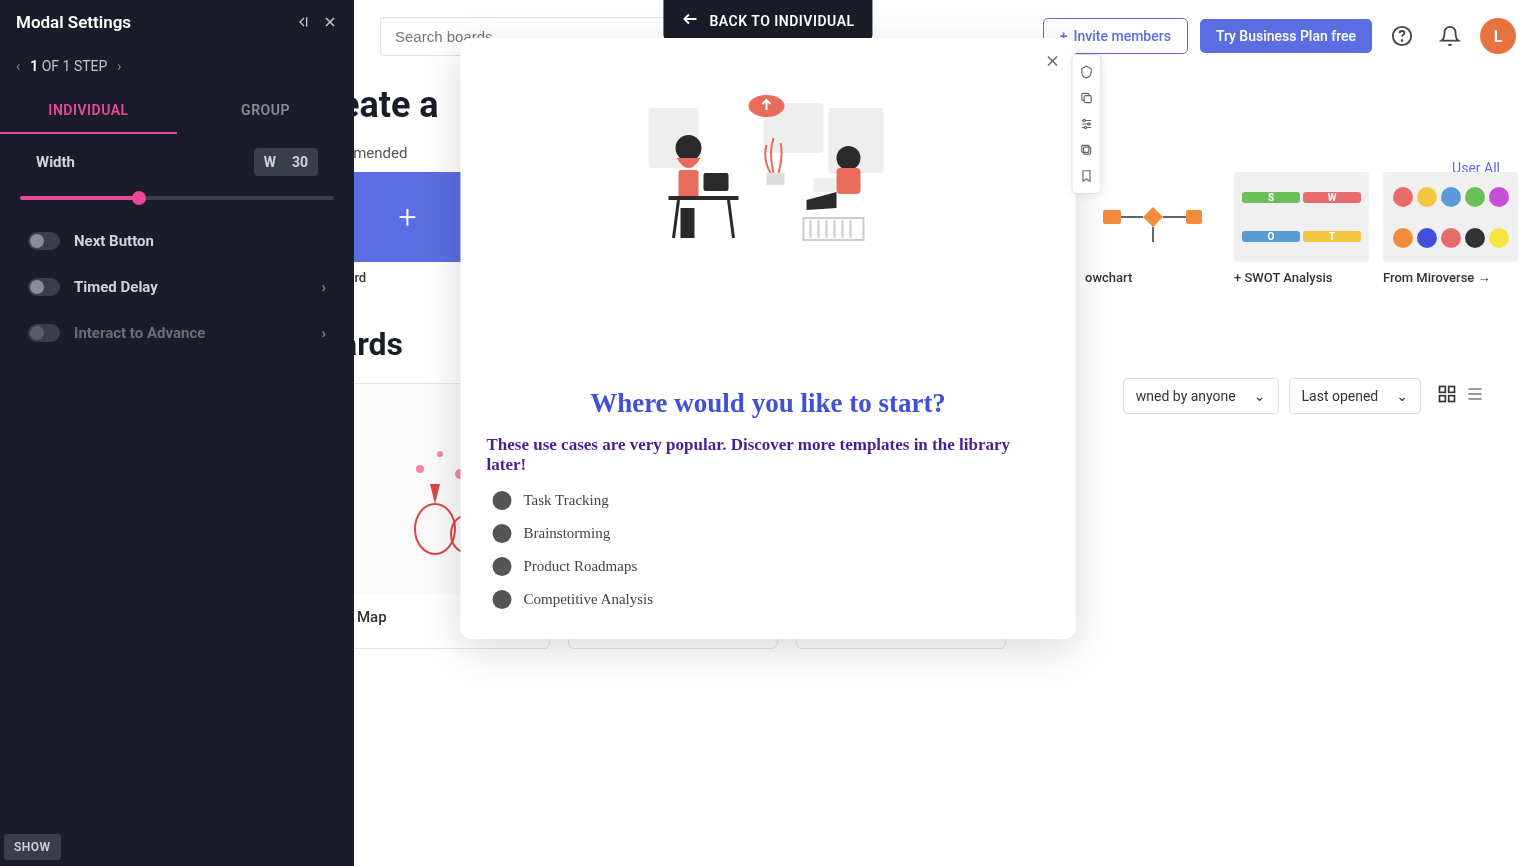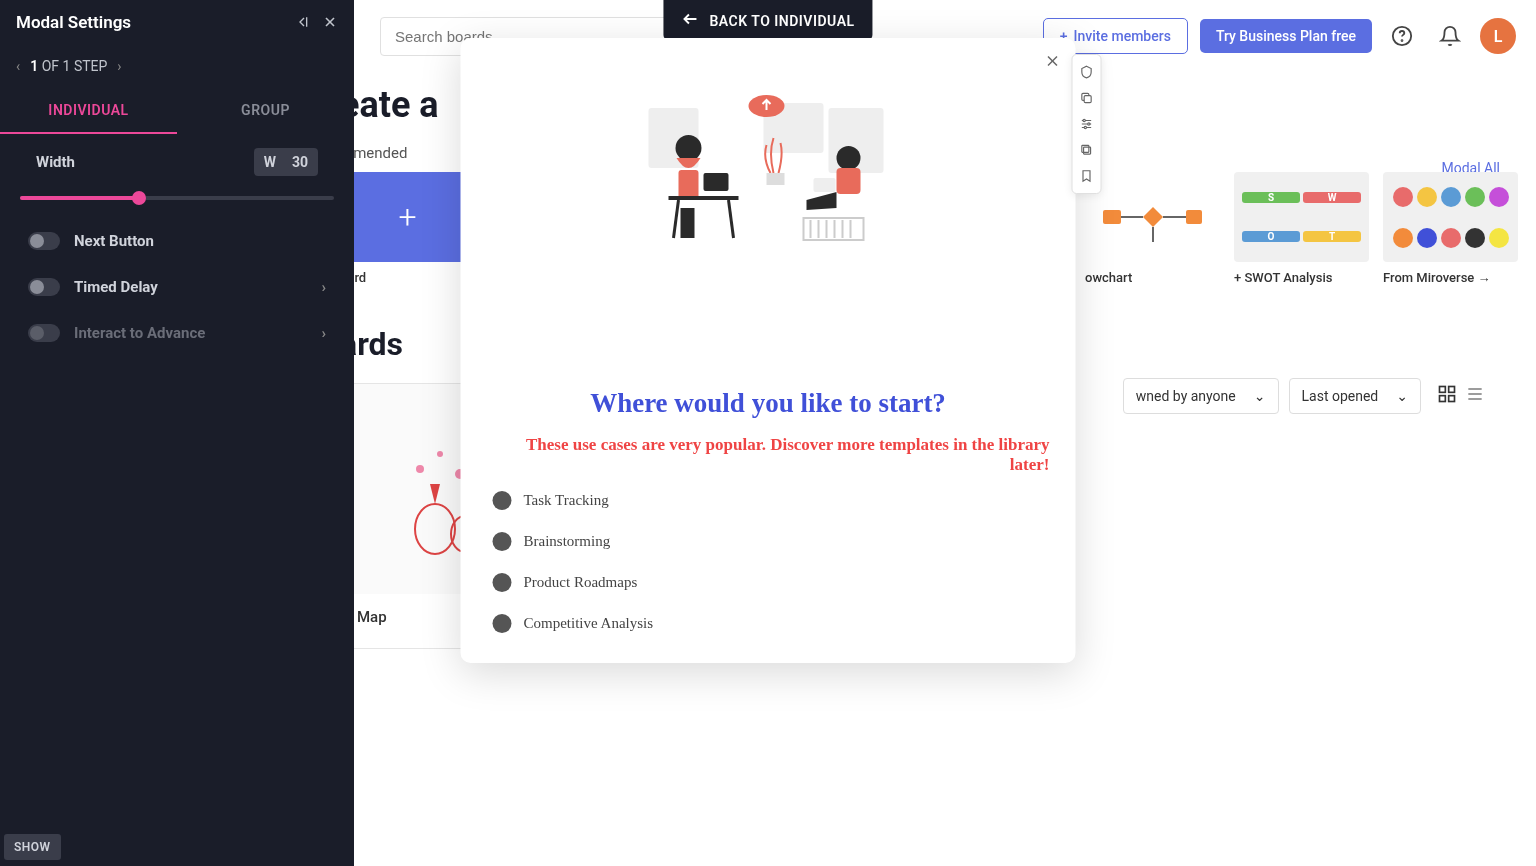--- a/index.html
+++ b/index.html
@@ -63,22 +63,22 @@
 .board-cards { display: flex; gap: 18px; margin-top: 20px; }
 .board-card { width: 210px; border: 1px solid #e5e5e5; border-radius: 6px; overflow: hidden; background: #fff; }
 .board-card-img { height: 210px; background: #fafafa; }
 .board-card-label { padding: 14px 16px 22px; font-size: 15px; color: #333; font-weight: 500; }
 
 
 .modal { position: absolute; left: 50%; top: 38px; transform: translateX(-50%); width: 615px; background: #fff; border-radius: 10px; box-shadow: 0 10px 40px rgba(0,0,0,0.15); padding: 20px 26px 30px; z-index: 20; }
 .modal-close { position: absolute; right: 14px; top: 12px; font-size: 22px; color: #666; cursor: pointer; background: none; border: none; }
 .modal-illus { height: 240px; display: flex; align-items: center; justify-content: center; }
 .modal-title { text-align: center; font-family: Georgia, serif; font-size: 27px; font-weight: 700; color: #4050d8; margin-top: 90px; margin-bottom: 16px; }
-.modal-sub { text-align: right; font-family: Georgia, serif; font-size: 17px; font-weight: 700; color: #ef4444; margin-bottom: 16px; }
-.modal-opts { display: flex; flex-direction: column; gap: 22px; padding-left: 6px; }
+.modal-sub { text-align: left; font-family: Georgia, serif; font-size: 17px; font-weight: 700; color: #4c1d95; margin-bottom: 16px; }
+.modal-opts { display: flex; flex-direction: column; gap: 14px; padding-left: 6px; }
 .modal-opt { display: flex; align-items: center; gap: 12px; font-family: Georgia, serif; font-size: 15px; color: #444; }
 .radio { width: 19px; height: 19px; border-radius: 50%; background: #555; flex-shrink: 0; }
 
 
 .modal-toolbar { position: absolute; right: -26px; top: 16px; width: 30px; background: #fff; border: 1px solid #e0e0e0; border-radius: 5px; display: flex; flex-direction: column; padding: 4px 0; box-shadow: 0 2px 8px rgba(0,0,0,0.08); }
 .modal-tool { height: 26px; display: flex; align-items: center; justify-content: center; color: #666; cursor: pointer; }
 
 
 .illus-svg { width: 300px; height: 200px; }
 
@@ -112,21 +112,21 @@
       <svg width="22" height="22" viewBox="0 0 24 24" fill="none" stroke="currentColor" stroke-width="2">
           <path d="M18 8a6 6 0 00-12 0c0 7-3 9-3 9h18s-3-2-3-9M13.7 21a2 2 0 01-3.4 0"></path>
         </svg>
     </div>
     <div class="avatar">L</div>
   </div>
 
   <div class="section">
     <div class="section-title">eate a</div>
     <div class="rec-label">mmended</div>
-    <div class="show-all">Modal All</div>
+    <div class="show-all">User All</div>
     <div class="cards-row">
       <div class="card">
         <div class="card-thumb new">
             <span class="plus">+</span>
           </div>
         <div class="card-label">oard</div>
       </div>
       <div class="card">
           <div class="card-thumb"></div>
           <div class="card-label"></div>

